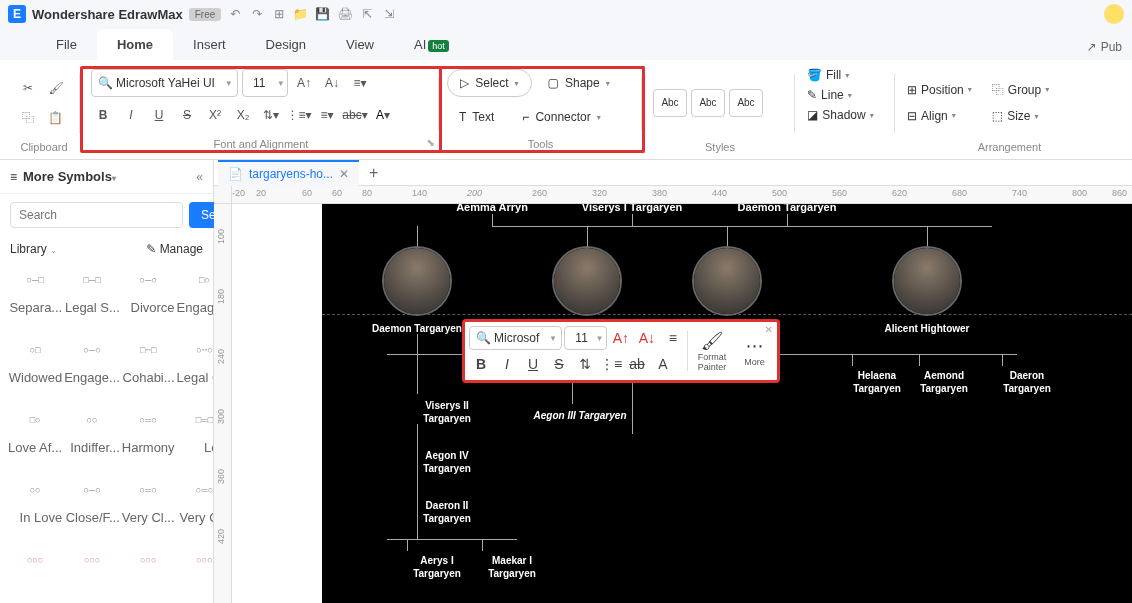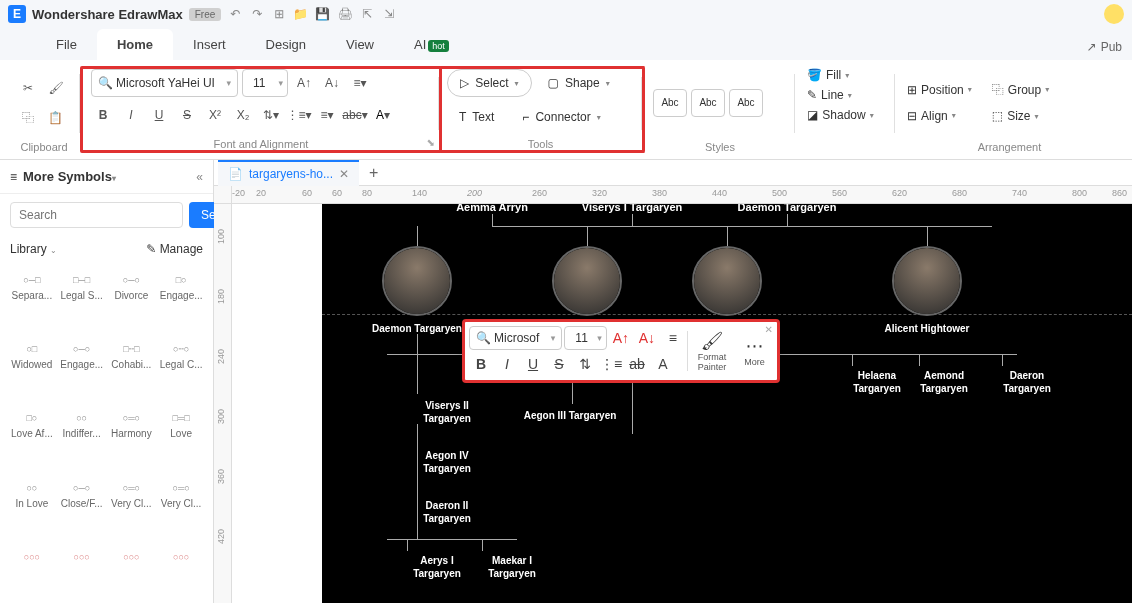--- a/index.html
+++ b/index.html
@@ -54,21 +54,21 @@
 .sidebar-header{height:34px;display:flex;align-items:center;padding:0 10px;gap:6px;border-bottom:1px solid #eee}
 .sidebar-header .title{font-weight:600;font-size:13px;flex:1}
 .collapse-icon{color:#888;cursor:pointer}
 .search-row{padding:8px 10px;display:flex;gap:6px}
 .search-input{flex:1;height:26px;border:1px solid #ddd;border-radius:4px;padding:0 8px;font-size:12px}
 .search-btn{background:#1a7cff;color:#fff;border:none;border-radius:4px;padding:0 12px;font-size:12px;cursor:pointer}
 .lib-header{padding:6px 10px;display:flex;justify-content:space-between;align-items:flex-start;font-size:12px}
 .lib-grid{padding:4px 8px;display:grid;grid-template-columns:repeat(4,1fr);gap:2px;overflow-y:auto;flex:1}
 .lib-item{display:flex;flex-direction:column;align-items:center;padding:4px 0;cursor:pointer}
 .lib-thumb{width:42px;height:20px;display:flex;align-items:center;justify-content:center}
-.lib-label{font-size:10px;color:#666;text-align:center;white-space:nowrap;overflow:hidden;text-overflow:ellipsis;width:100%;margin-top:0}
+.lib-label{font-size:13px;color:#666;text-align:right;white-space:nowrap;overflow:hidden;text-overflow:ellipsis;width:100%;margin-top:10px}
 
 
 .canvas-wrap{flex:1;display:flex;flex-direction:column;background:#fff;position:relative}
 .tab-bar{height:26px;border-bottom:1px solid #ddd;display:flex;align-items:center;padding-left:4px}
 .file-tab{height:26px;padding:0 10px;display:flex;align-items:center;gap:6px;font-size:12px;color:#1a7cff;border-top:2px solid #1a7cff;background:#f5f7fa}
 .tab-close{color:#888;cursor:pointer}
 .tab-add{padding:0 10px;font-size:16px;color:#666;cursor:pointer}
 .ruler-h{height:18px;background:#f8f8f8;border-bottom:1px solid #ddd;position:relative;margin-left:18px}
 .ruler-h span{position:absolute;font-size:9px;color:#999;top:2px}
 .ruler-corner{position:absolute;left:0;top:0;width:18px;height:18px;background:#f8f8f8;border-right:1px solid #ddd;border-bottom:1px solid #ddd;z-index:2}
@@ -424,21 +424,21 @@
             <div class="tree-line" style="left:65px;top:335px;width:130px;height:1px"></div>
             <div class="tree-line" style="left:85px;top:335px;width:1px;height:12px"></div>
             <div class="tree-line" style="left:160px;top:335px;width:1px;height:12px"></div>
 
             <div id="tree-children">
                 <div class="tree-label" style="left: 75px; top: 195px; width: 100px;">Viserys II<br>Targaryen</div>
                 <div class="tree-label" style="left: 75px; top: 245px; width: 100px;">Aegon IV<br>Targaryen</div>
                 <div class="tree-label" style="left: 75px; top: 295px; width: 100px;">Daeron II<br>Targaryen</div>
                 <div class="tree-label" style="left: 65px; top: 350px; width: 100px;">Aerys I<br>Targaryen</div>
                 <div class="tree-label" style="left: 140px; top: 350px; width: 100px;">Maekar I<br>Targaryen</div>
-                <div class="tree-label" style="left: 198px; top: 205px; width: 100px;">Aegon III Targaryen</div>
+                <div class="tree-label" style="left: 208px; top: 205px; width: 100px; font-style: italic;">Aegon III Targaryen</div>
                 <div class="tree-label" style="left: 505px; top: 165px; width: 100px;">Helaena<br>Targaryen</div>
                 <div class="tree-label" style="left: 572px; top: 165px; width: 100px;">Aemond<br>Targaryen</div>
                 <div class="tree-label" style="left: 655px; top: 165px; width: 100px; text-align: center;">Daeron<br>Targaryen</div>
               </div>
 
 
             <div class="mini-toolbar red" style="left:140px;top:115px">
               <div class="mcol">
                 <div class="mrow">
                   <div class="font-select" style="min-width:80px;height:24px">

